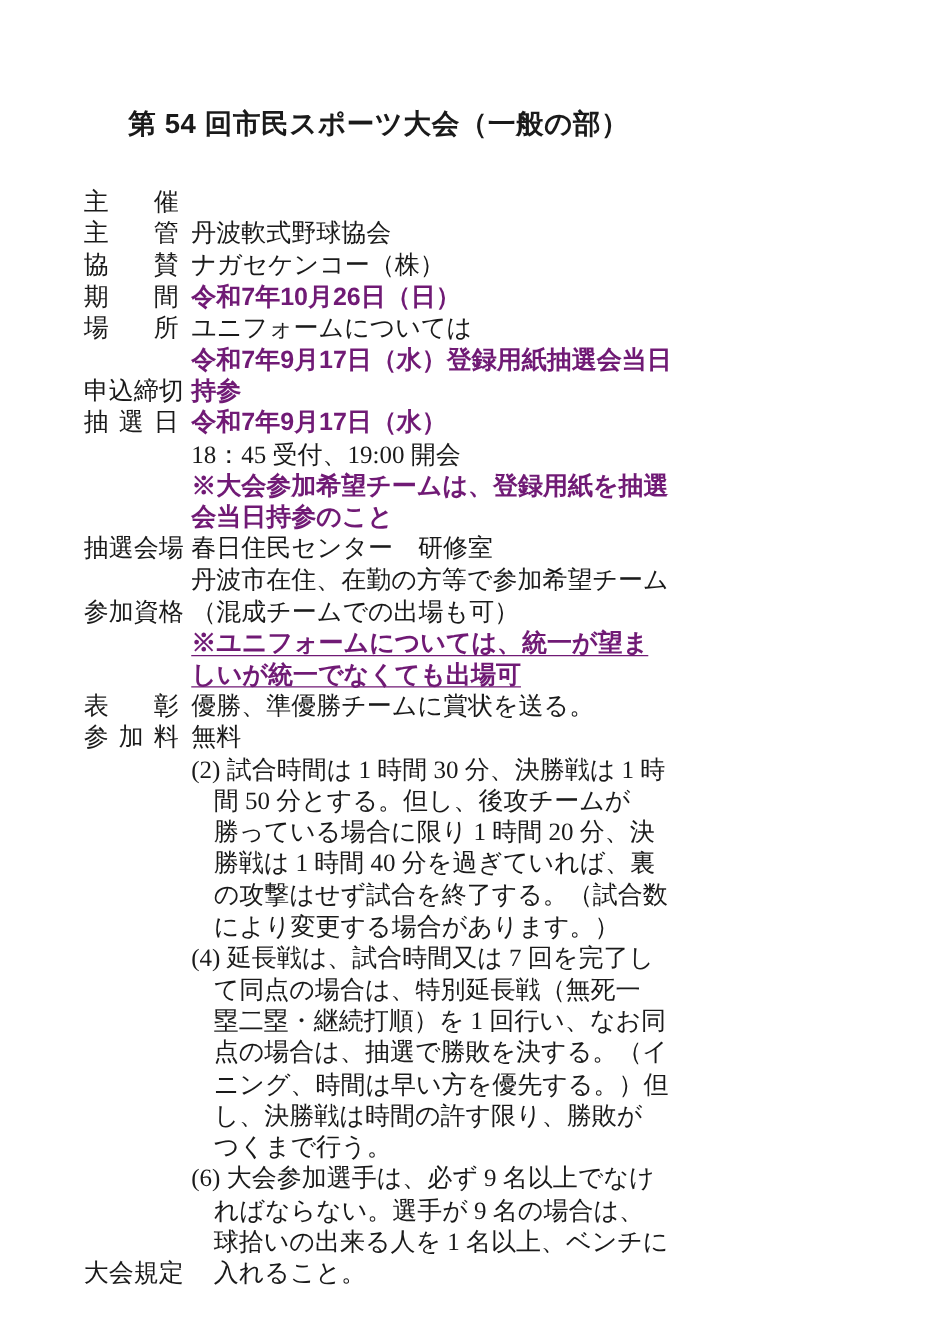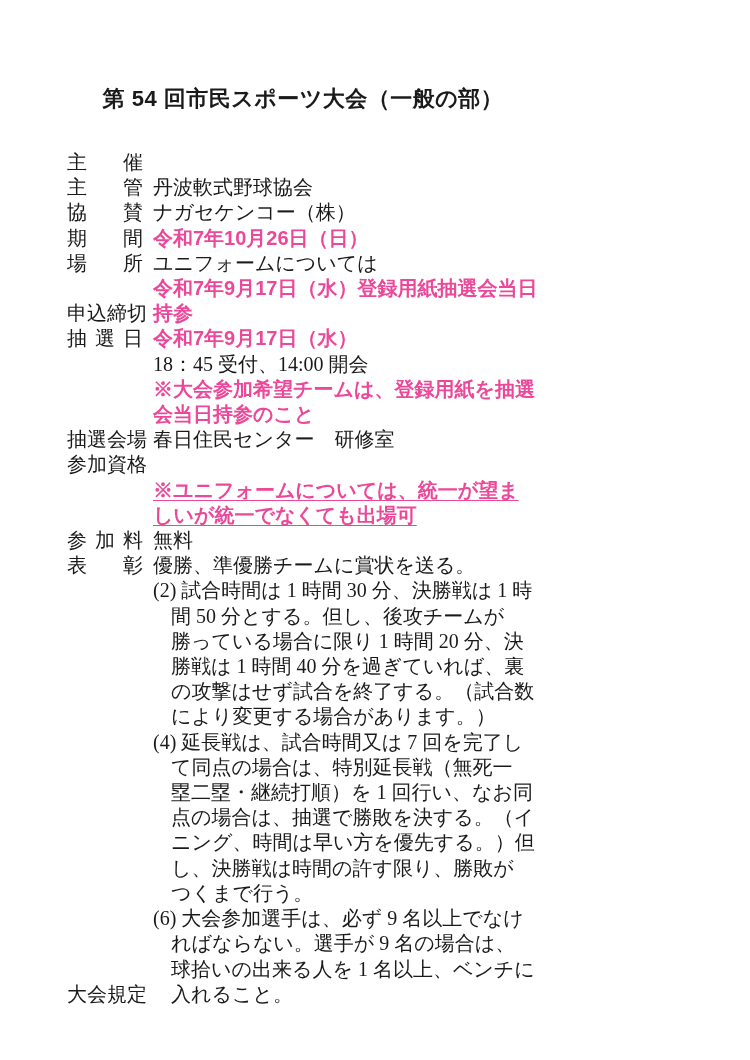--- a/index.html
+++ b/index.html
@@ -40,21 +40,21 @@
     text-align-last: justify;
     white-space: nowrap;
   }
   .row .value {
     flex: 1 1 auto;
     white-space: pre-wrap;
   }
   .emph .value, .rule-note {
     font-family: "Liberation Sans", sans-serif;
     font-weight: 700;
-    color: #ec4899;
+    color: #701a75;
   }
   .underline .value {
     text-decoration: underline;
     text-decoration-thickness: 1px;
     text-underline-offset: 3px;
   }
   .rules-list { flex: 1 1 auto; }
   .rule-item {
     white-space: pre-wrap;
     padding-left: 18px;
@@ -98,50 +98,51 @@
       <div class="value">令和7年9月17日（水）登録用紙抽選会当日持参</div>
     </div>
 
     <div class="row emph">
       <div class="label">抽選日</div>
       <div class="value">令和7年9月17日（水）</div>
     </div>
 
     <div class="row">
       <div class="label"></div>
-      <div class="value">18：45 受付、14:00 開会</div>
+      <div class="value">18：45 受付、19:00 開会</div>
     </div>
 
     <div class="row emph">
       <div class="label"></div>
       <div class="value">※大会参加希望チームは、登録用紙を抽選会当日持参のこと</div>
     </div>
 
     <div class="row">
       <div class="label">抽選会場</div>
       <div class="value">春日住民センター　研修室</div>
     </div>
 
     <div class="row">
       <div class="label">参加資格</div>
+      <div class="value">丹波市在住、在勤の方等で参加希望チーム（混成チームでの出場も可）</div>
     </div>
 
     <div class="row emph underline">
       <div class="label"></div>
       <div class="value">※ユニフォームについては、統一が望ましいが統一でなくても出場可</div>
     </div>
 
     <div class="row">
-      <div class="label">参加料</div>
-      <div class="value">無料</div>
+      <div class="label">表彰</div>
+      <div class="value">優勝、準優勝チームに賞状を送る。</div>
     </div>
 
     <div class="row">
-      <div class="label">表彰</div>
-      <div class="value">優勝、準優勝チームに賞状を送る。</div>
+      <div class="label">参加料</div>
+      <div class="value">無料</div>
     </div>
 
     <div class="row">
       <div class="label">大会規定</div>
       <div class="rules-list">
         <div class="rule-item">(2) 試合時間は 1 時間 30 分、決勝戦は 1 時間 50 分とする。但し、後攻チームが
 勝っている場合に限り 1 時間 20 分、決勝戦は 1 時間 40 分を過ぎていれば、裏
 の攻撃はせず試合を終了する。（試合数により変更する場合があります。）</div>
         <div class="rule-item">(4) 延長戦は、試合時間又は 7 回を完了して同点の場合は、特別延長戦（無死一
 塁二塁・継続打順）を 1 回行い、なお同点の場合は、抽選で勝敗を決する。（イ

